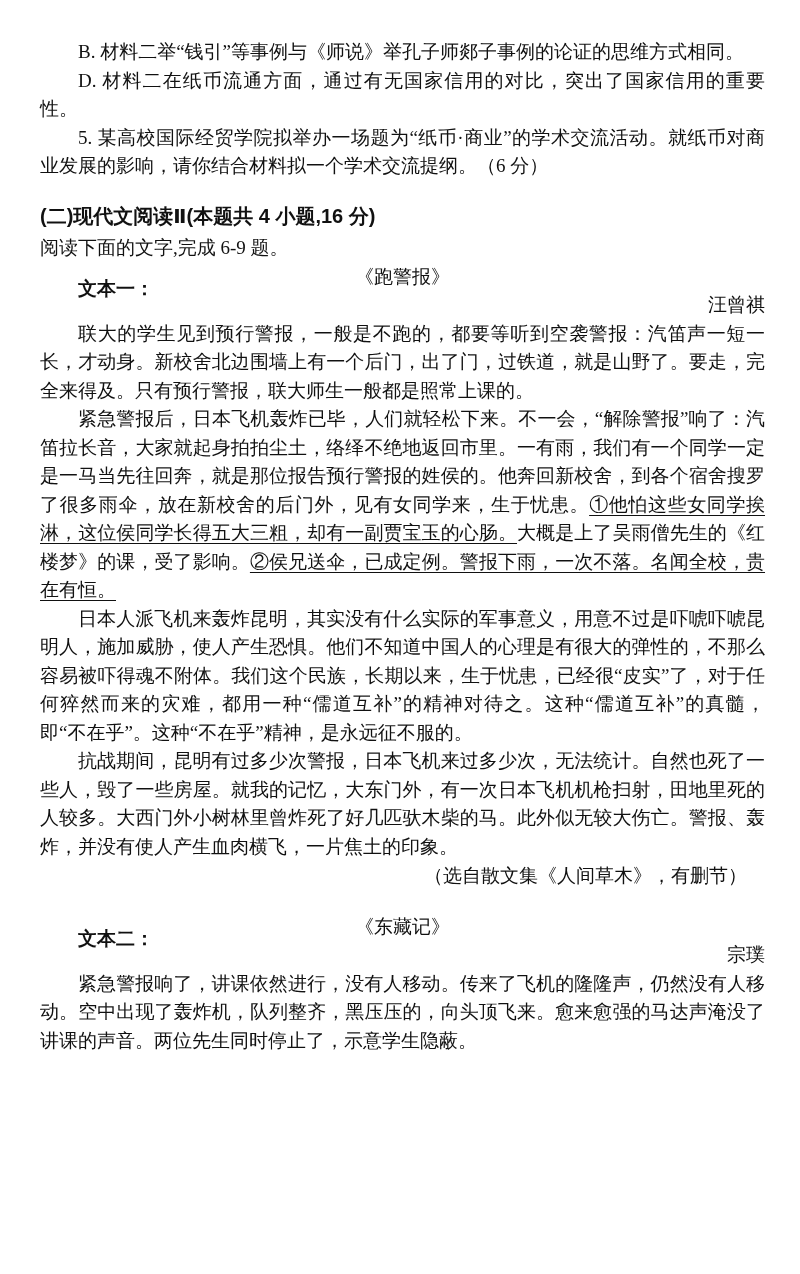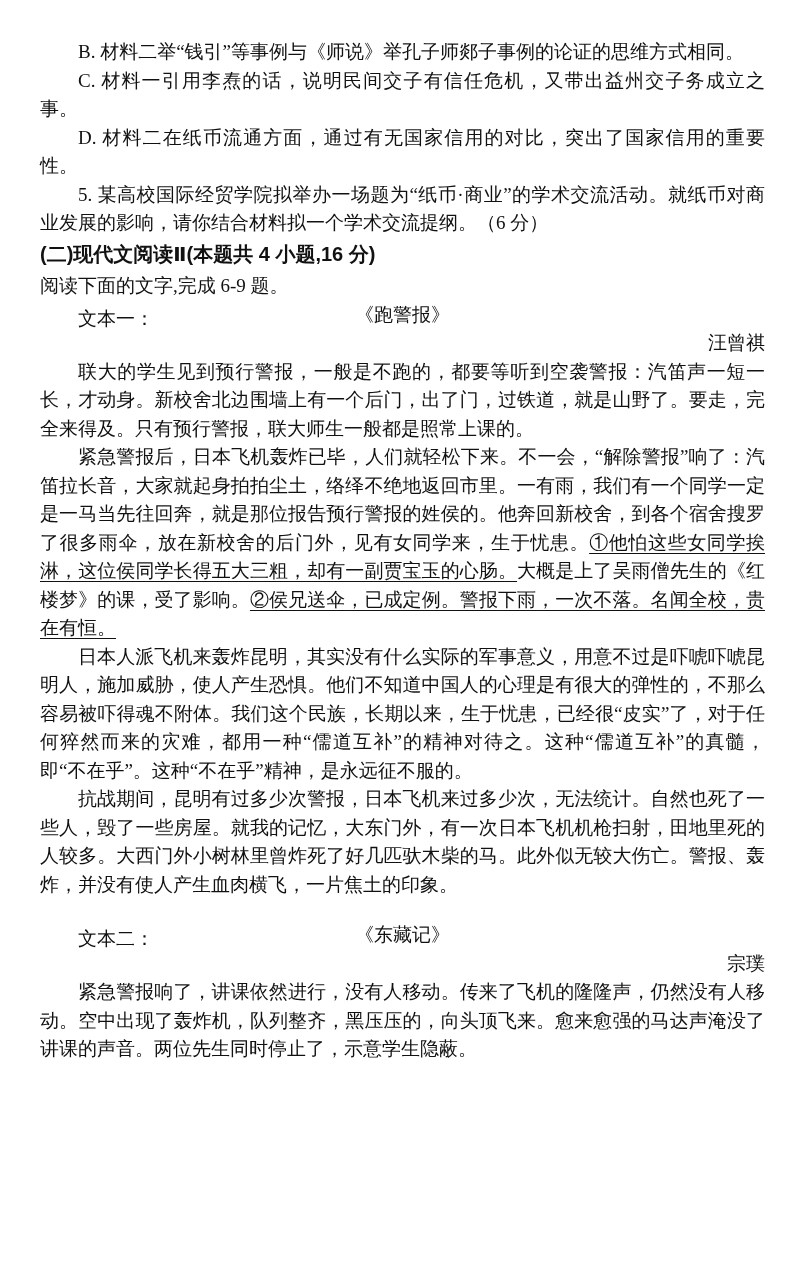--- a/index.html
+++ b/index.html
@@ -21,34 +21,35 @@
     text-align: justify;
   }
   .para {
     margin: 0;
     text-indent: 2em;
   }
   .para.no-indent {
     text-indent: 0;
   }
   .section-header {
-    margin: 2px 0 4px 0;
+    margin: 21px 0 4px 0;
     font-size: 20px;
     font-weight: bold;
     text-indent: 0;
     font-family: "Liberation Sans", "DejaVu Sans", sans-serif;
   }
   .title-row {
     position: relative;
     height: 28.5px;
   }
   .text-label {
     position: absolute;
     left: 2em;
-    top: 4px;
+    top: 12px;
+    font-weight: bold;
   }
   .work-title {
     display: block;
     text-align: center;
   }
   .author-line {
     text-align: right;
     margin: 0;
   }
   .ul {
@@ -67,21 +68,20 @@
   .block-gap {
     height: 22px;
   }
 </style>
 </head>
 <body>
 
 <div class="page">
 
   <p class="para">B. 材料二举“钱引”等事例与《师说》举孔子师郯子事例的论证的思维方式相同。</p>
-  <p class="para">C. 材料一引用李焘的话，说明民间交子有信任危机，又带出益州交子务成立之事。</p>
   <p class="para">D. 材料二在纸币流通方面，通过有无国家信用的对比，突出了国家信用的重要性。</p>
   <p class="para">5. 某高校国际经贸学院拟举办一场题为“纸币·商业”的学术交流活动。就纸币对商业发展的影响，请你结合材料拟一个学术交流提纲。（6 分）</p>
 
   <h2 class="section-header">(二)现代文阅读Ⅱ(本题共 4 小题,16 分)</h2>
 
   <p class="para no-indent">阅读下面的文字,完成 6-9 题。</p>
 
   <div class="title-row">
       <span class="text-label">文本一：</span>
       <span class="work-title">《跑警报》</span>
@@ -90,20 +90,21 @@
 
   <p class="para">联大的学生见到预行警报，一般是不跑的，都要等听到空袭警报：汽笛声一短一长，才动身。新校舍北边围墙上有一个后门，出了门，过铁道，就是山野了。要走，完全来得及。只有预行警报，联大师生一般都是照常上课的。</p>
 
   <p class="para"><span>紧急警报后，日本飞机轰炸已毕，人们就轻松下来。不一会，“解除警报”响了：汽笛拉长音，大家就起身拍拍尘土，络绎不绝地返回市里。一有雨，我们有一个同学一定是一马当先往回奔，就是那位报告预行警报的姓侯的。他奔回新校舍，到各个宿舍搜罗了很多雨伞，放在新校舍的后门外，见有女同学来，生于忧患。</span><span class="ul">①他怕这些女同学挨淋，这位侯同学长得五大三粗，却有一副贾宝玉的心肠。</span><span>大概是上了吴雨僧先生的《红楼梦》的课，受了影响。</span><span class="ul">②侯兄送伞，已成定例。警报下雨，一次不落。名闻全校，贵在有恒。</span></p>
 
 
   <p class="para">日本人派飞机来轰炸昆明，其实没有什么实际的军事意义，用意不过是吓唬吓唬昆明人，施加威胁，使人产生恐惧。他们不知道中国人的心理是有很大的弹性的，不那么容易被吓得魂不附体。我们这个民族，长期以来，生于忧患，已经很“皮实”了，对于任何猝然而来的灾难，都用一种“儒道互补”的精神对待之。这种“儒道互补”的真髓，即“不在乎”。这种“不在乎”精神，是永远征不服的。</p>
 
   <p class="para">抗战期间，昆明有过多少次警报，日本飞机来过多少次，无法统计。自然也死了一些人，毁了一些房屋。就我的记忆，大东门外，有一次日本飞机机枪扫射，田地里死的人较多。大西门外小树林里曾炸死了好几匹驮木柴的马。此外似无较大伤亡。警报、轰炸，并没有使人产生血肉横飞，一片焦土的印象。</p>
 
+  <p class="attribution">（选自散文集《人间草木》，有删节）</p>
 
   <div class="block-gap"></div>
 
   <div class="title-row">
       <span class="text-label">文本二：</span>
       <span class="work-title">《东藏记》</span>
     </div>
   <p class="author-line">宗璞</p>
 
   <p class="para">紧急警报响了，讲课依然进行，没有人移动。传来了飞机的隆隆声，仍然没有人移动。空中出现了轰炸机，队列整齐，黑压压的，向头顶飞来。愈来愈强的马达声淹没了讲课的声音。两位先生同时停止了，示意学生隐蔽。</p>

